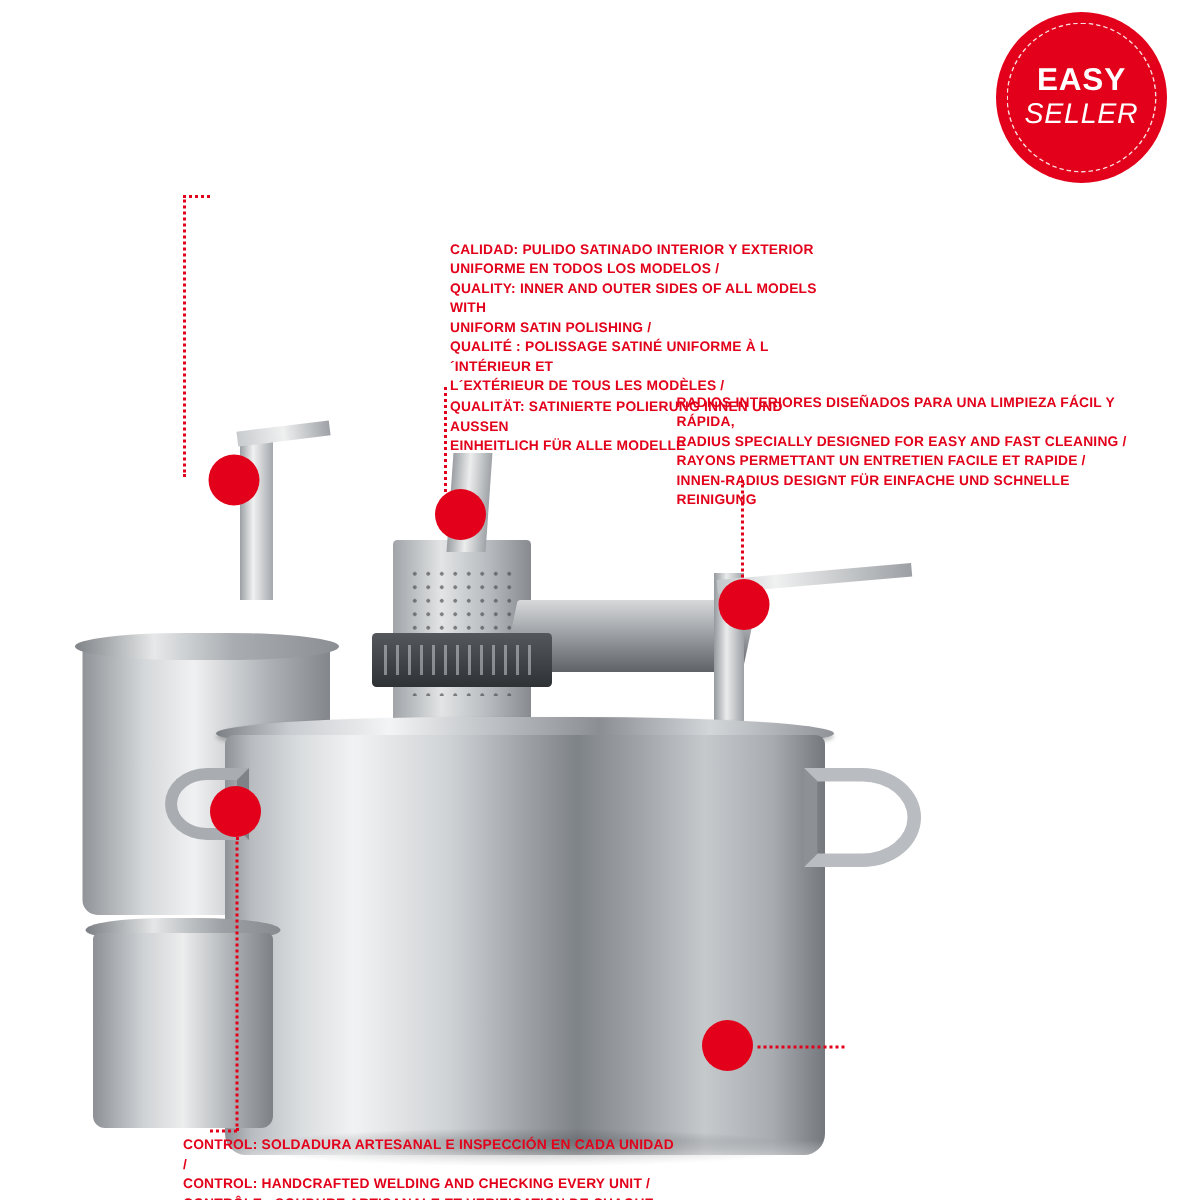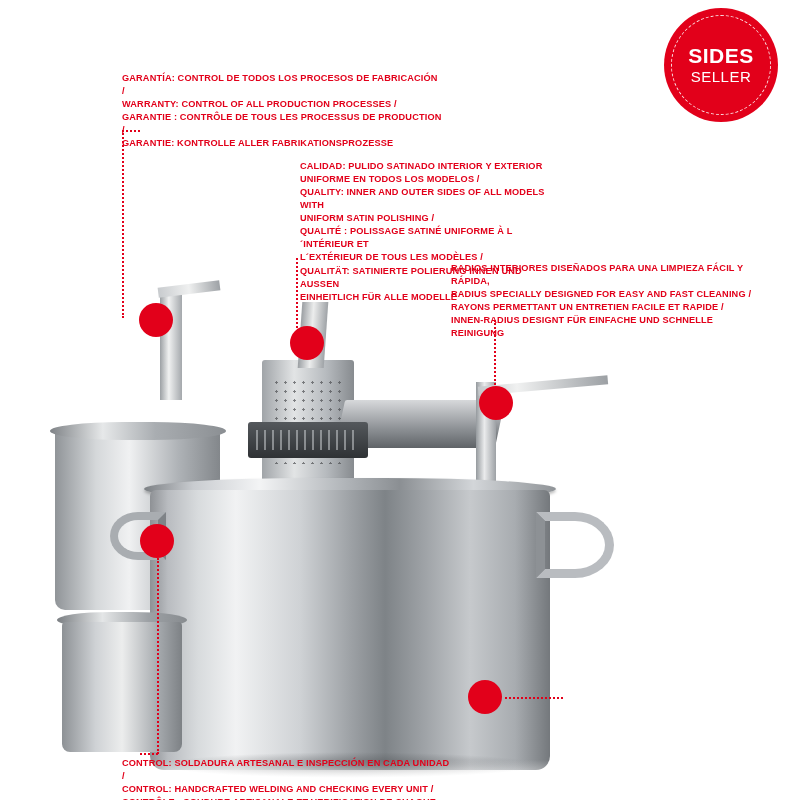--- a/index.html
+++ b/index.html
@@ -236,23 +236,24 @@
     left: 7px; top: 7px; right: 7px; bottom: 7px;
     border-radius: 50%;
     border: 1.5px dashed rgba(255,255,255,0.85);
   }
   .badge .b1 {
     font-size: 21px;
     font-weight: bold;
     letter-spacing: 0.5px;
   }
   .badge .b2 {
-    font-size: 15px;
+    font-size: 19px;
     letter-spacing: 0.5px;
     margin-top: 2px;
+    font-style: italic;
   }
 
   
   .callout {
     position: absolute;
     color: #e2001a;
     font-size: 9.2px;
     line-height: 1.42;
     letter-spacing: 0.15px;
     font-weight: bold;
@@ -305,28 +306,24 @@
     <div class="handle-left"></div>
 
     <div class="pot-small-rim"></div>
     <div class="pot-small-front"></div>
 
     <div class="pot-big-shadow"></div>
     <div class="photo-fade"></div>
   </div>
 
   <div class="badge">
-    <div class="b1">SIDES</div>
+    <div class="b1">EASY</div>
     <div class="b2">SELLER</div>
   </div>
 
-  <div class="callout" style="left:122px; top:72px; width:320px;">GARANTÍA: CONTROL DE TODOS LOS PROCESOS DE FABRICACIÓN /
-WARRANTY: CONTROL OF ALL PRODUCTION PROCESSES /
-GARANTIE : CONTRÔLE DE TOUS LES PROCESSUS DE PRODUCTION /
-GARANTIE: KONTROLLE ALLER FABRIKATIONSPROZESSE</div>
   <div class="lead" style="left:122px; top:130px; width:18px;"></div>
   <div class="lead-v" style="left:122px; top:130px; height:188px;"></div>
   <div class="dot" style="left:139px; top:303px;"></div>
 
   <div class="callout" style="left:300px; top:160px; width:260px;">CALIDAD: PULIDO SATINADO INTERIOR Y EXTERIOR
 UNIFORME EN TODOS LOS MODELOS /
 QUALITY: INNER AND OUTER SIDES OF ALL MODELS WITH
 UNIFORM SATIN POLISHING /
 QUALITÉ : POLISSAGE SATINÉ UNIFORME À L´INTÉRIEUR ET
 L´EXTÉRIEUR DE TOUS LES MODÈLES /

